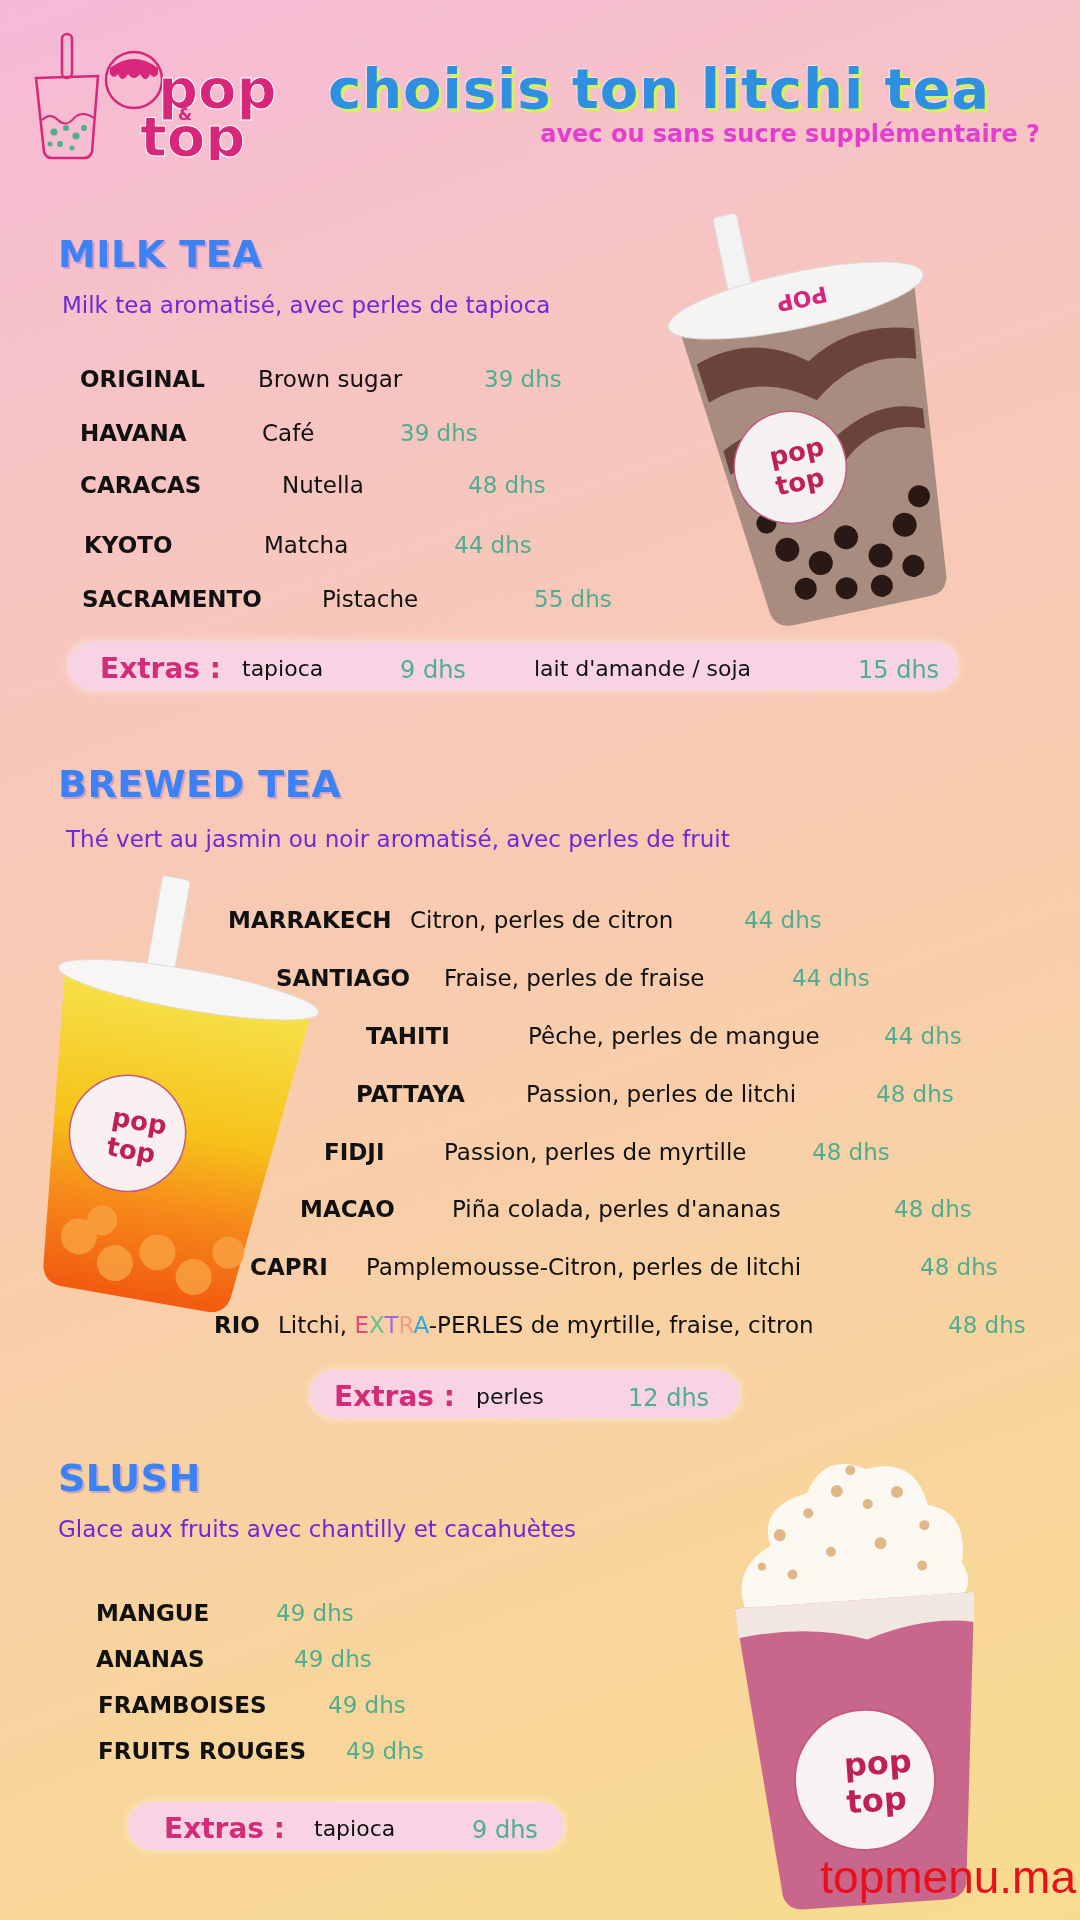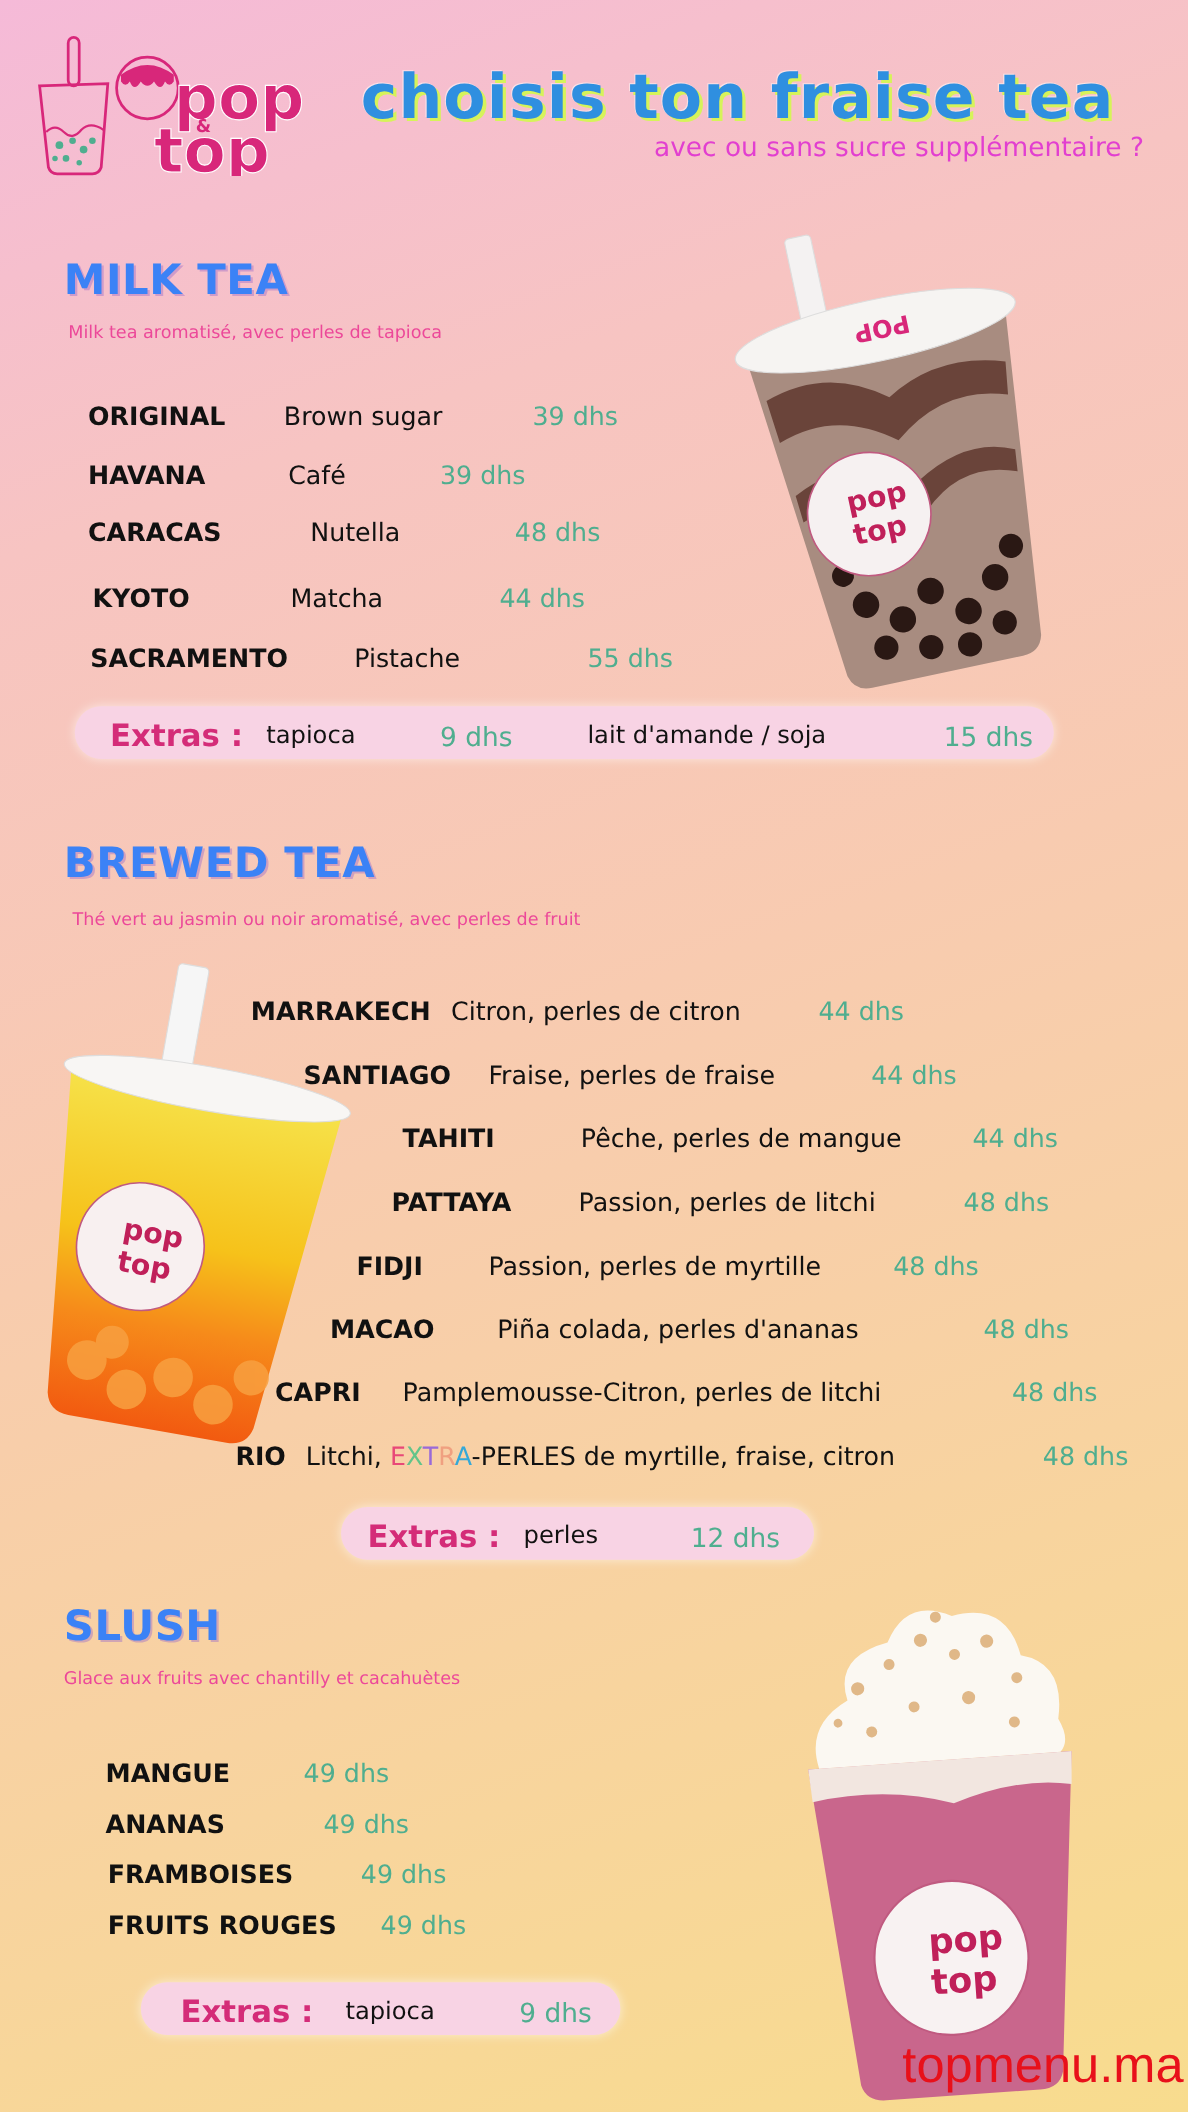--- a/index.html
+++ b/index.html
@@ -19,35 +19,35 @@
     .headline {
       left: 328px; top: 56px;
       font-family: "DejaVu Sans", sans-serif;
       font-weight: bold; font-size: 56px; letter-spacing: 1px;
       color: #2f8fe0;
       text-shadow: 3px 3px 0 #d6f35a, -1px -1px 0 rgba(255,255,255,0.5);
       white-space: nowrap;
     }
     .subheadline {
       right: 40px; top: 120px;
-      font-weight: normal; font-size: 24px;
+      font-weight: bold; font-size: 24px;
       color: #e23fd0;
       white-space: nowrap;
     }
 
     
     .section-title {
       font-weight: bold; font-size: 38px;
       color: #3b82f6;
       text-shadow: 2px 2px 0 rgba(160,110,200,0.45);
       letter-spacing: 0.5px;
     }
     .section-desc {
-      font-size: 16px;
-      color: #ec4899;
+      font-size: 23px;
+      color: #6d28d9;
       white-space: nowrap;
     }
 
     .row { position: absolute; white-space: nowrap; font-size: 23px; line-height: 30px; }
     .name { position: absolute; font-weight: bold; color: #111; font-size: 23px; }
     .flavor { position: absolute; color: #111; font-size: 23px; }
     .price { position: absolute; color: #4fae8f; font-size: 23px; }
 
     .extras-pill {
       position: absolute;
@@ -95,21 +95,21 @@
 
     <circle cx="106" cy="52" r="28" fill="none" stroke="#d8277a" stroke-width="2.5"></circle>
     <path d="M82 40 Q106 22 130 40 L130 46 Q126 52 122 46 Q118 56 112 46 Q106 54 100 46 Q94 56 90 46 Q86 52 82 46 Z" fill="#d8277a"></path>
 
     <text x="130" y="80" font-family="DejaVu Sans, sans-serif" font-weight="bold" font-size="56" fill="#d8277a" stroke="#fff" stroke-width="1">pop</text>
     <text x="150" y="92" font-family="DejaVu Sans, sans-serif" font-weight="bold" font-size="16" fill="#d8277a">&amp;</text>
     <text x="112" y="128" font-family="DejaVu Sans, sans-serif" font-weight="bold" font-size="56" fill="#d8277a" stroke="#fff" stroke-width="1">top</text>
   </svg>
 </div>
 
-<div class="abs headline">choisis ton fraise tea</div>
+<div class="abs headline">choisis ton litchi tea</div>
 <div class="abs subheadline">avec ou sans sucre supplémentaire ?</div>
 
 <div class="abs section-title" style="left:58px; top:232px;">MILK TEA</div>
 <div class="abs section-desc" style="left:62px; top:292px;">Milk tea aromatisé, avec perles de tapioca</div>
 
 <div>
   <div class="row" style="left:0; top:364px;">
     <span class="name" style="left:80px;">ORIGINAL</span>
     <span class="flavor" style="left:258px;">Brown sugar</span>
     <span class="price" style="left:484px;">39 dhs</span>

